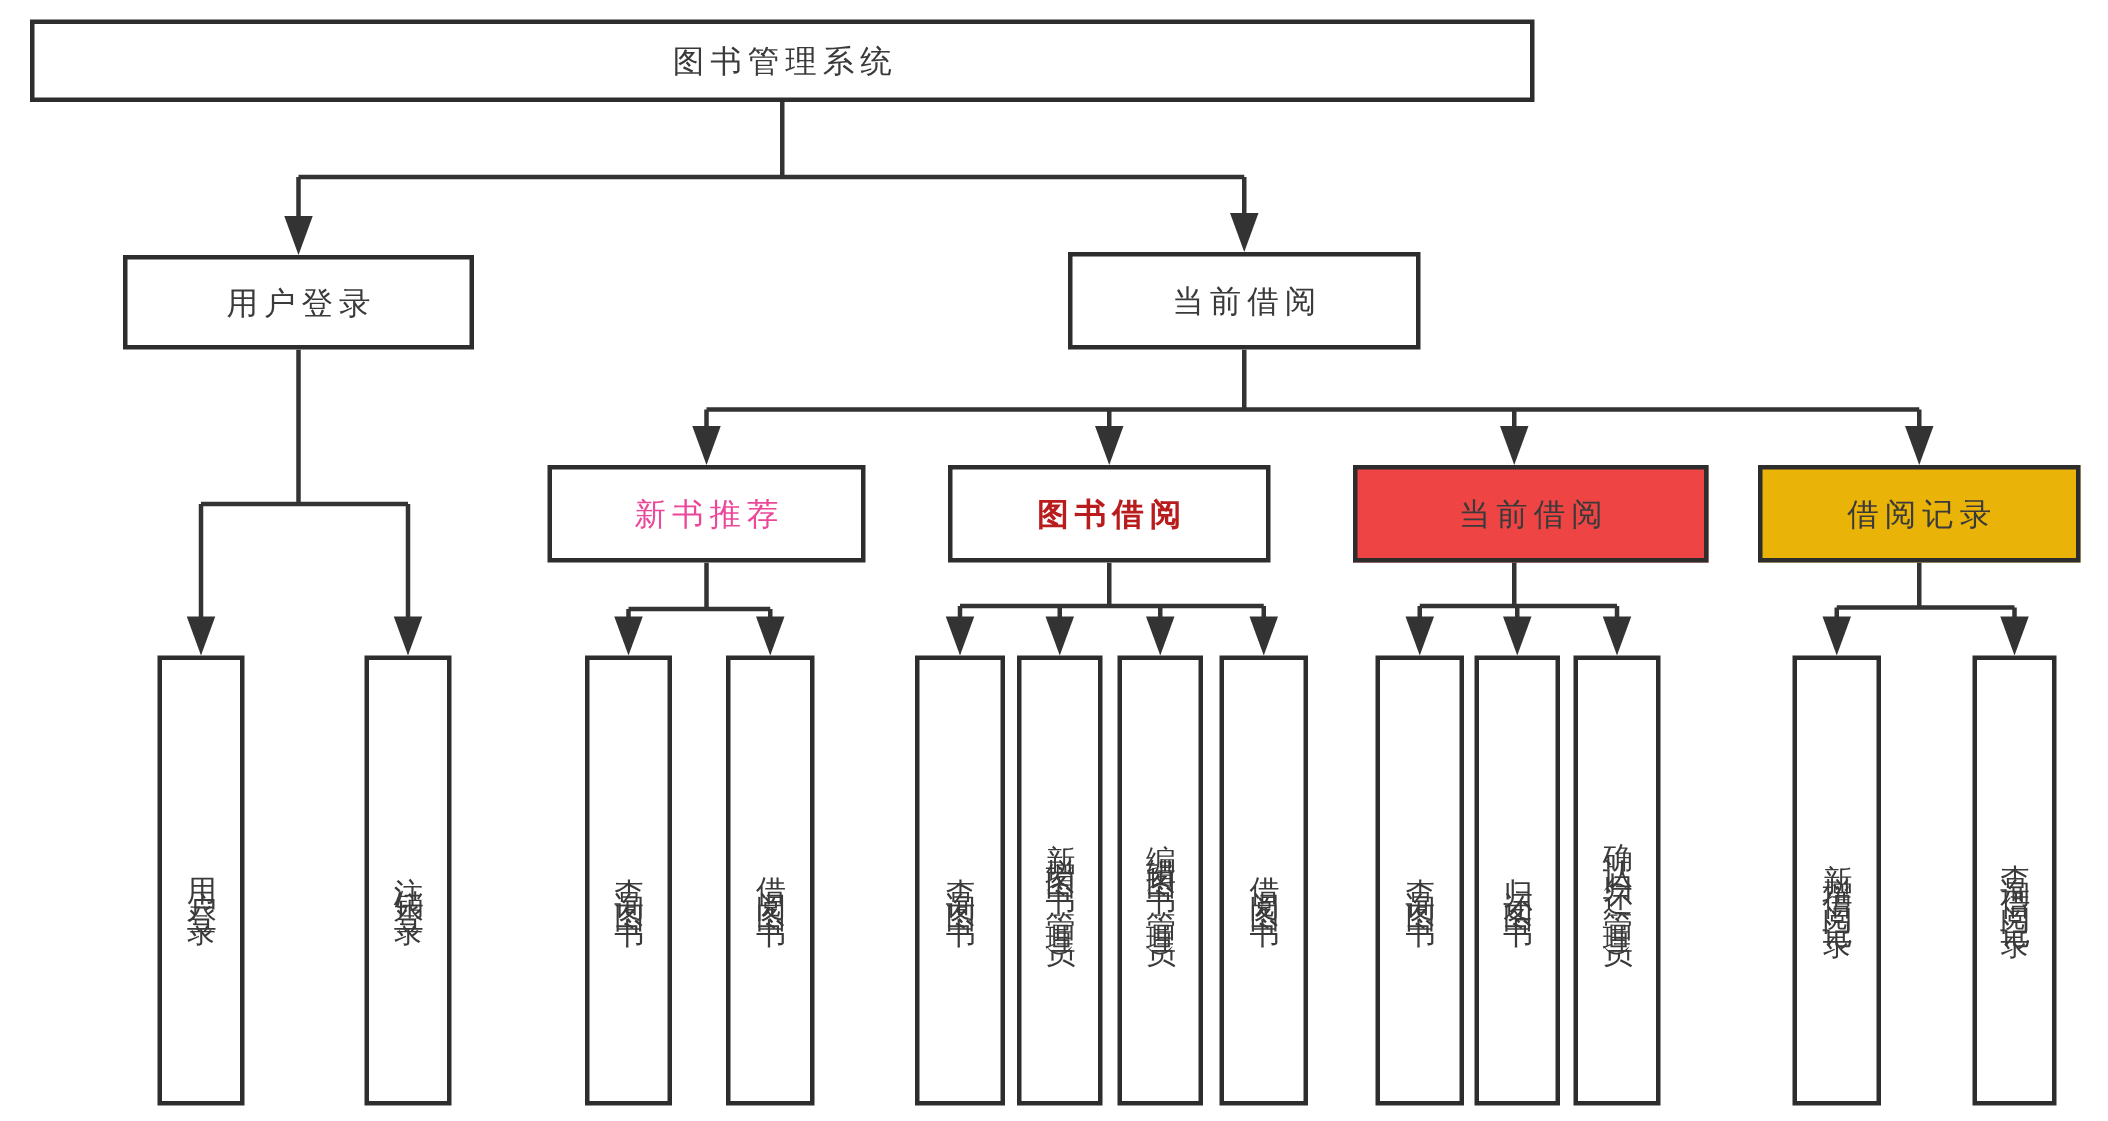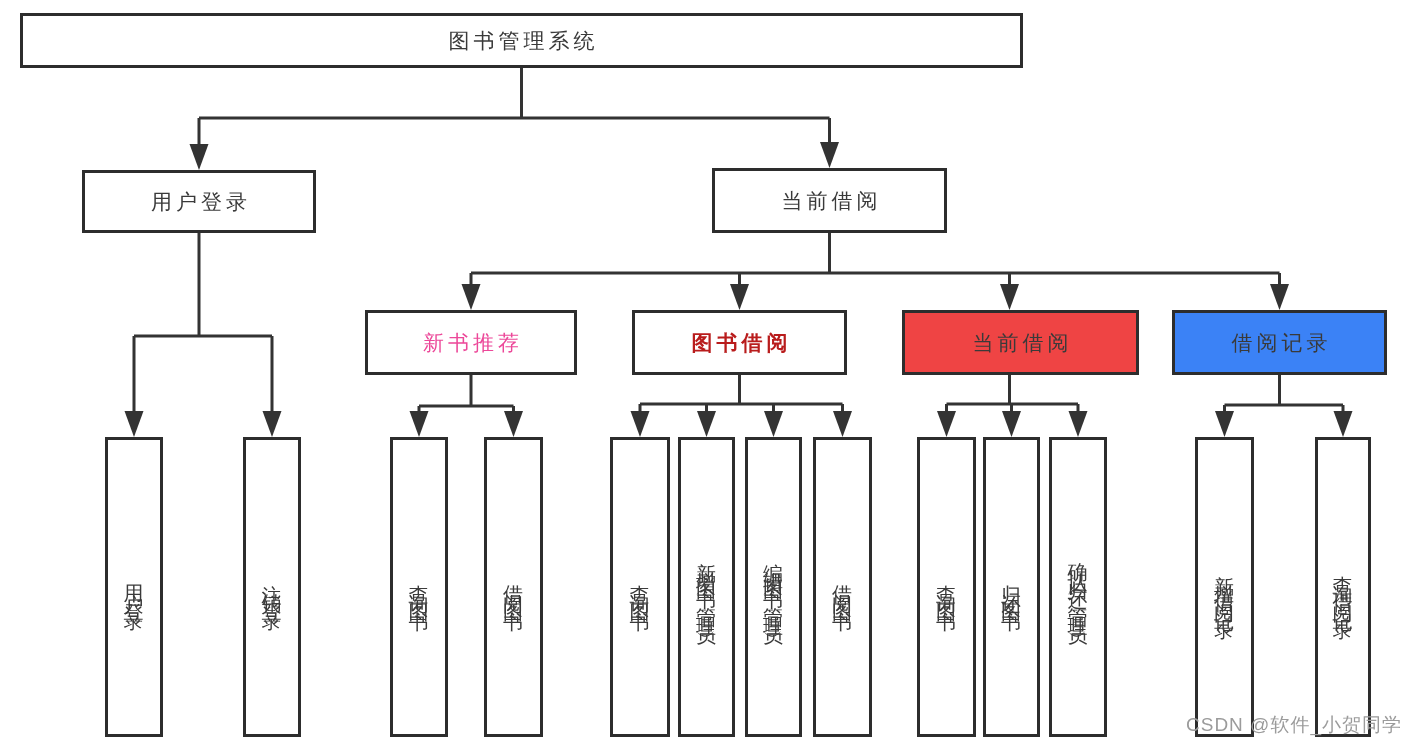--- a/index.html
+++ b/index.html
@@ -85,21 +85,21 @@
       <polygon points="1215,411 1234,411 1224.5,437" fill="#333333"></polygon>
       <polygon points="1333.5,411 1352.5,411 1343,437" fill="#333333"></polygon>
     </svg>
   <div id="boxes">
       <div class="node h" style="left: 20px; top: 13px; width: 1003px; height: 55px; border-color: rgb(45, 45, 45); background: rgb(255, 255, 255); color: rgb(58, 58, 58);">图书管理系统</div>
       <div class="node h" style="left: 82px; top: 170px; width: 234px; height: 63px; border-color: rgb(45, 45, 45); background: rgb(255, 255, 255); color: rgb(58, 58, 58);">用户登录</div>
       <div class="node h" style="left: 712px; top: 168px; width: 235px; height: 65px; border-color: rgb(45, 45, 45); background: rgb(255, 255, 255); color: rgb(58, 58, 58);">当前借阅</div>
       <div class="node h" style="left: 365px; top: 310px; width: 212px; height: 65px; border-color: rgb(45, 45, 45); background: rgb(255, 255, 255); color: #ec4899;">新书推荐</div>
       <div class="node h" style="left: 632px; top: 310px; width: 215px; height: 65px; border-color: rgb(45, 45, 45); background: rgb(255, 255, 255); color: #b91c1c; font-weight: bold;">图书借阅</div>
       <div class="node h" style="left: 902px; top: 310px; width: 237px; height: 65px; border-color: rgb(45, 45, 45); background: #ef4444; color: rgb(58, 58, 58); font-family: Liberation Mono, monospace;">当前借阅</div>
-      <div class="node h" style="left: 1172px; top: 310px; width: 215px; height: 65px; border-color: rgb(45, 45, 45); background: #3b82f6; color: rgb(58, 58, 58);">借阅记录</div>
+      <div class="node h" style="left: 1172px; top: 310px; width: 215px; height: 65px; border-color: rgb(45, 45, 45); background: #eab308; color: rgb(58, 58, 58);">借阅记录</div>
       <div class="node v" style="left: 105px; top: 437px; width: 58px; height: 300px; border-color: rgb(45, 45, 45); background: rgb(255, 255, 255); color: rgb(58, 58, 58);">
         <span class="vtext">用户登录</span>
       </div>
       <div class="node v" style="left: 243px; top: 437px; width: 58px; height: 300px; border-color: rgb(45, 45, 45); background: rgb(255, 255, 255); color: rgb(58, 58, 58);">
         <span class="vtext">注销登录</span>
       </div>
       <div class="node v" style="left: 390px; top: 437px; width: 58px; height: 300px; border-color: rgb(45, 45, 45); background: rgb(255, 255, 255); color: rgb(58, 58, 58);">
         <span class="vtext">查询图书</span>
       </div>
       <div class="node v" style="left: 484px; top: 437px; width: 59px; height: 300px; border-color: rgb(45, 45, 45); background: rgb(255, 255, 255); color: rgb(58, 58, 58);">
@@ -126,14 +126,13 @@
       <div class="node v" style="left: 1049px; top: 437px; width: 58px; height: 300px; border-color: rgb(45, 45, 45); background: rgb(255, 255, 255); color: rgb(58, 58, 58);">
         <span class="vtext">确认归还（管理员）</span>
       </div>
       <div class="node v" style="left: 1195px; top: 437px; width: 59px; height: 300px; border-color: rgb(45, 45, 45); background: rgb(255, 255, 255); color: rgb(58, 58, 58);">
         <span class="vtext">新增借阅记录</span>
       </div>
       <div class="node v" style="left: 1315px; top: 437px; width: 56px; height: 300px; border-color: rgb(45, 45, 45); background: rgb(255, 255, 255); color: rgb(58, 58, 58);">
         <span class="vtext">查询借阅记录</span>
       </div>
     </div>
-  <div class="watermark" style="color: rgb(155, 155, 155);">CSDN @软件_小贺同学</div>
 </div>
 
 </body></html>

